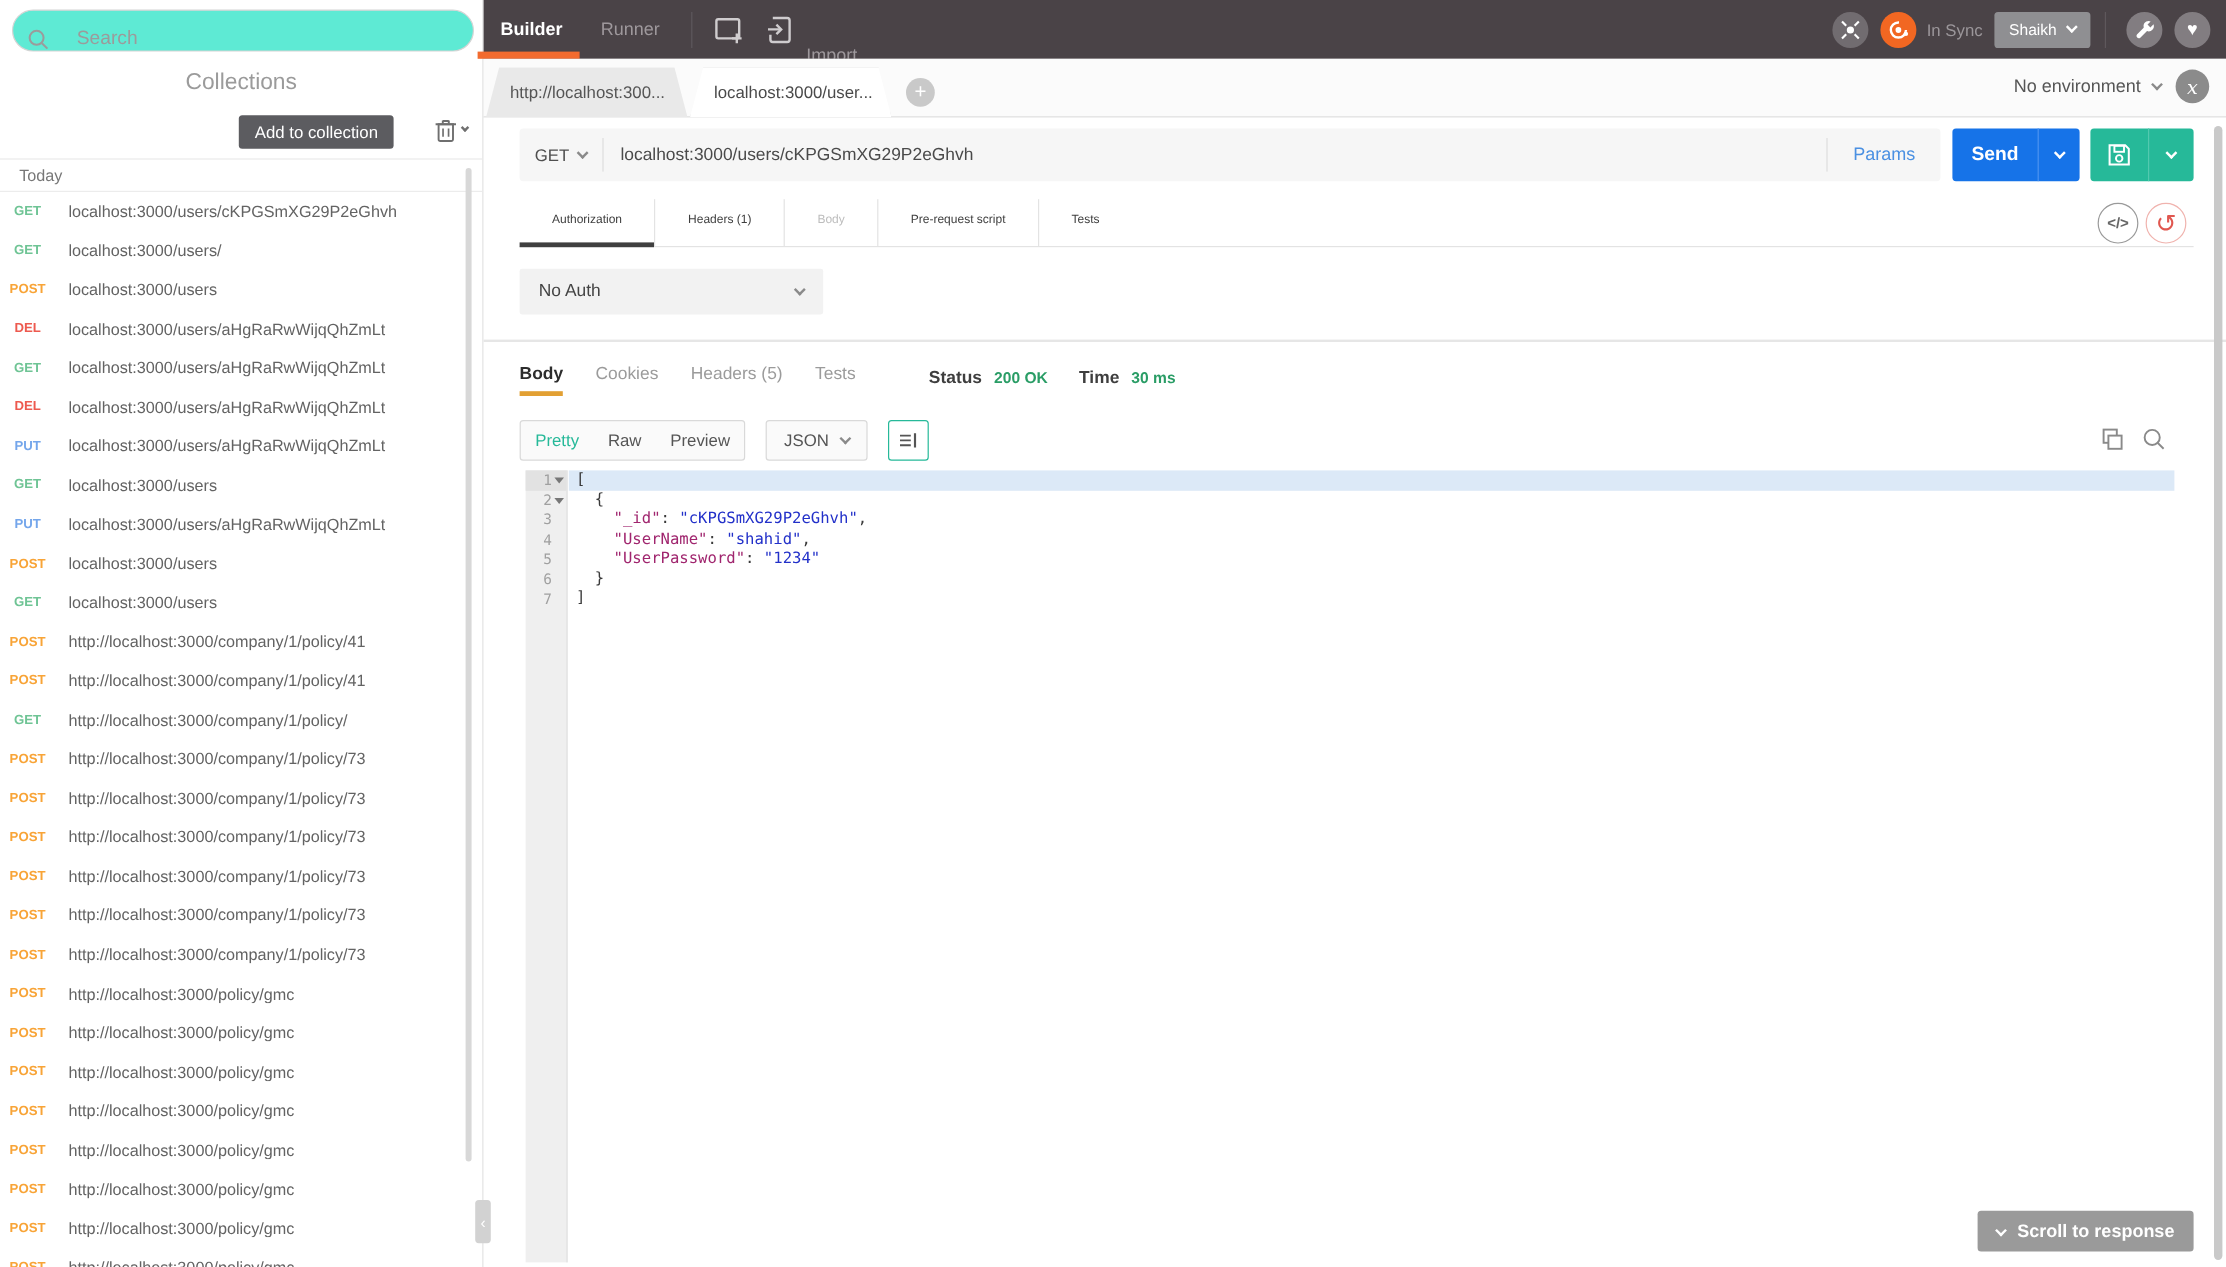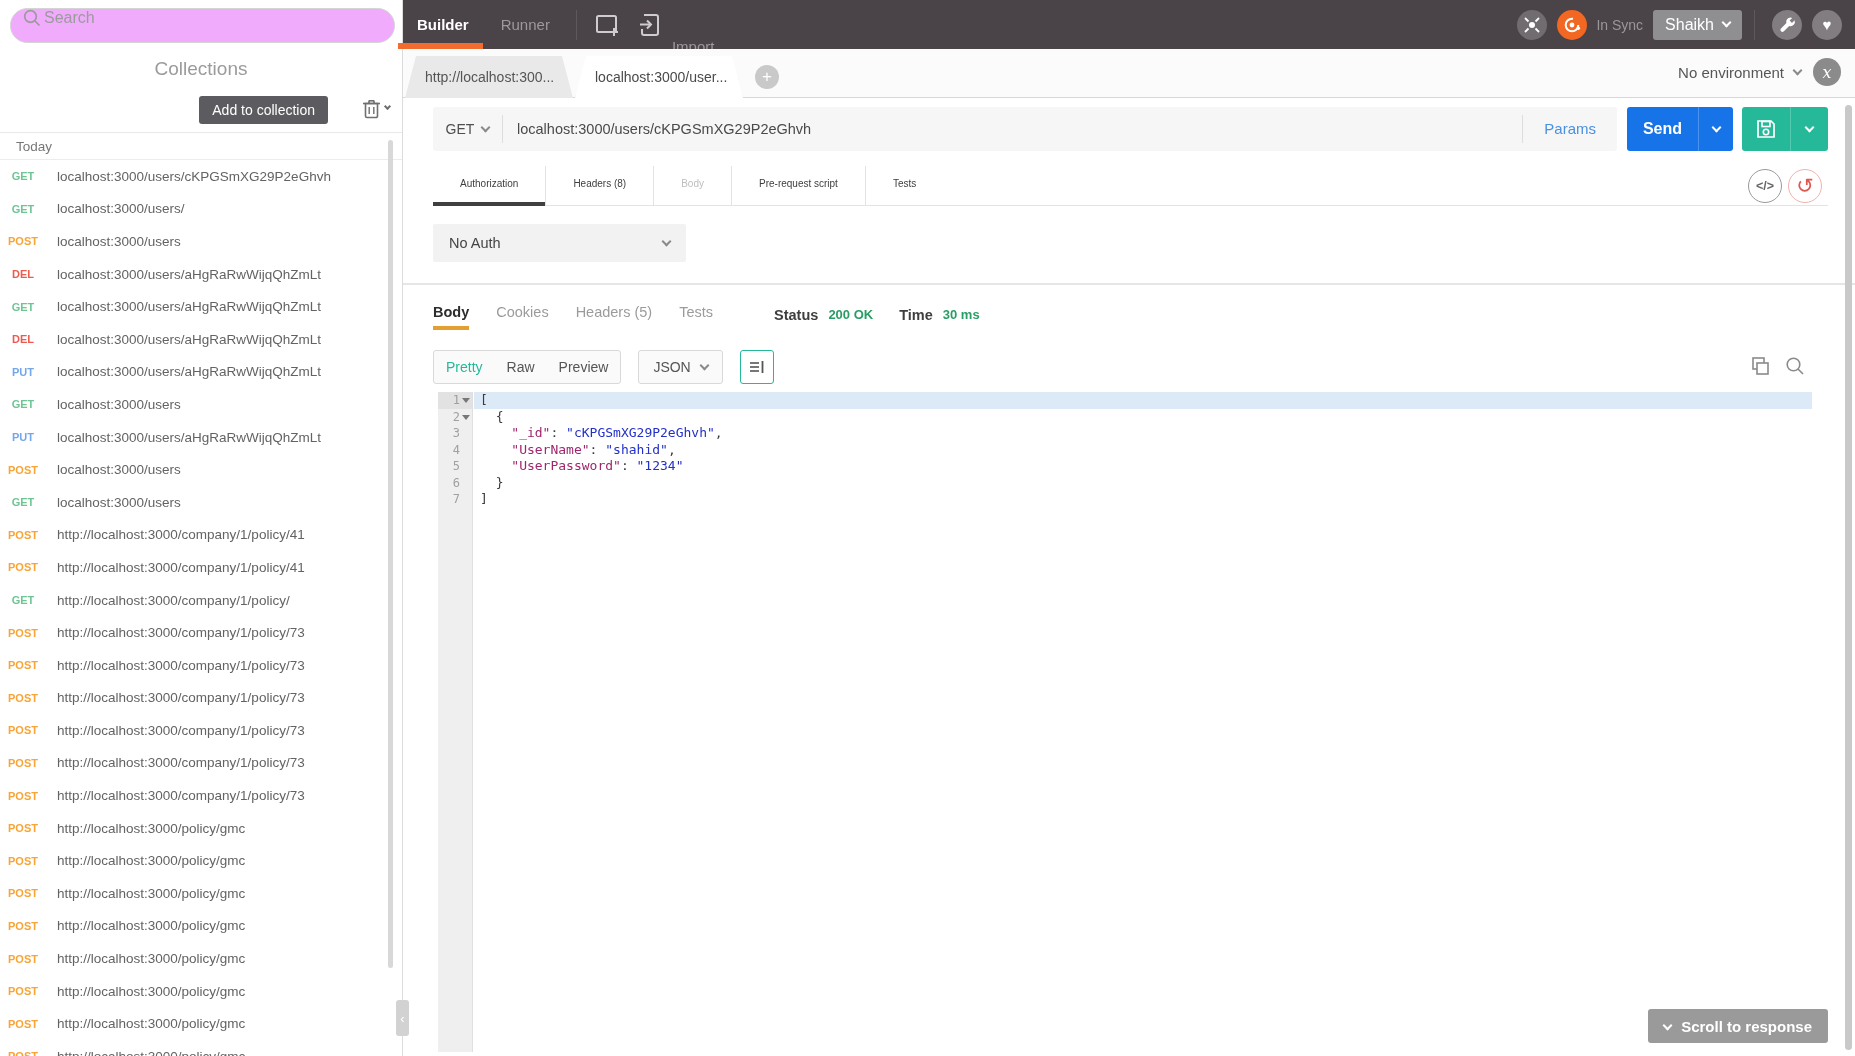--- a/index.html
+++ b/index.html
@@ -5,22 +5,22 @@
   * { margin:0; padding:0; box-sizing:border-box; }
   html,body { width:1855px; height:1056px; overflow:hidden; background:#fff;
               font-family:"Liberation Sans", sans-serif; }
   .chev { display:inline-block; width:7px; height:7px; border-right:2px solid currentColor;
           border-bottom:2px solid currentColor; transform:rotate(45deg); margin-top:-4px; }
 
   
   .sidebar { position:absolute; left:0; top:0; width:403px; height:1056px; background:#fff;
              border-right:1px solid #dcdcdc; }
   .search-box { position:absolute; left:10px; top:8px; width:385px; height:35px;
-                border:1.5px solid #d4d4d4; border-radius:18px; display:flex; align-items:flex-start;
-                padding:0 12px; gap:3px; background:#f0abfc; }
+                border:1.5px solid #d4d4d4; border-radius:18px; display:flex; align-items:flex-end;
+                padding:0 12px; gap:23px; background:#5eead4; }
   .search-box input { border:none; outline:none; font-size:16px; color:#555; width:100%;
                       font-family:"Liberation Sans",sans-serif; background:transparent; }
   .search-box input::placeholder { color:#9b9b9b; }
   .side-tabs { position:absolute; top:50px; left:0; width:100%; height:41px; display:flex; }
   .side-tab { flex:1; text-align:center; font-size:19px; line-height:38px; color:#9b9b9b; cursor:pointer; }
   .side-tab.active { color:#26B999; border-bottom:5px solid #26B999; }
   .side-toolbar { position:absolute; top:91px; left:0; width:100%; height:42px;
                   border-bottom:1px solid #e9e9e9; }
   .tooltip { position:absolute; right:74px; top:5px; background:#5c5c60; color:#fff;
              font-size:14px; padding:6px 13px; border-radius:3px; white-space:nowrap; }
@@ -55,21 +55,21 @@
   .tb-sep { width:1px; height:30px; background:#5E585C; margin:0 10px; }
   .tb-icon { margin:0 8px; display:flex; align-items:center; cursor:pointer; }
   .tb-right { margin-left:auto; display:flex; align-items:center; padding-right:8px; }
   .circle-icon { width:30px; height:30px; border-radius:50%; display:flex; align-items:center;
                  justify-content:center; margin:0 5px; cursor:pointer; }
   .circle-icon.gray { background:#716C70; }
   .circle-icon.gray2 { background:#827D81; color:#fff; font-size:15px; }
   .circle-icon.orange { background:#F26722; }
   .insync { color:#9B969A; font-size:14px; margin:0 10px 0 4px; }
   .user-btn { background:#8f8f92; border-radius:3px; height:30px; padding:0 12px; display:flex;
-              align-items:center; gap:9px; font-size:16px; color:#fff; cursor:pointer; }
+              align-items:center; gap:9px; font-size:13px; color:#fff; cursor:pointer; }
 
   
   .tabstrip { position:absolute; top:49px; left:0; width:100%; height:49px; background:#fbfbfb;
               border-bottom:1px solid #d8d8d8; }
   .doc-tab { position:absolute; top:7px; height:42px; display:flex; align-items:center; gap:10px;
              font-size:14px; color:#4a4a4a; padding:0 20px;
              clip-path:polygon(11px 0, calc(100% - 11px) 0, 100% 100%, 0 100%); cursor:pointer; }
   .doc-tab.inactive { left:2px; width:168px; background:#e9e9e9; color:#555; }
   .doc-tab.active { left:172px; width:168px; background:#fff; box-shadow:0 0 0 1px #dedede; }
   .tab-close { color:#8a8a8a; font-size:17px; cursor:pointer; }
@@ -418,21 +418,21 @@
             </svg>
         </div>
         <div class="save-arrow">
             <span class="chev"></span>
           </div>
       </div>
     </div>
 
     <div class="reqtabs">
         <div class="req-tab active">Authorization</div>
-        <div class="req-tab ">Headers (8)</div>
+        <div class="req-tab ">Headers (1)</div>
         <div class="req-tab disabled">Body</div>
         <div class="req-tab ">Pre-request script</div>
         <div class="req-tab ">Tests</div>
       </div>
     <div class="round-icon code-toggle">&lt;/&gt;</div>
     <div class="round-icon undo-btn">↺</div>
 
     <div class="auth-select">
       <span>No Auth</span>
       <span class="chev"></span>

